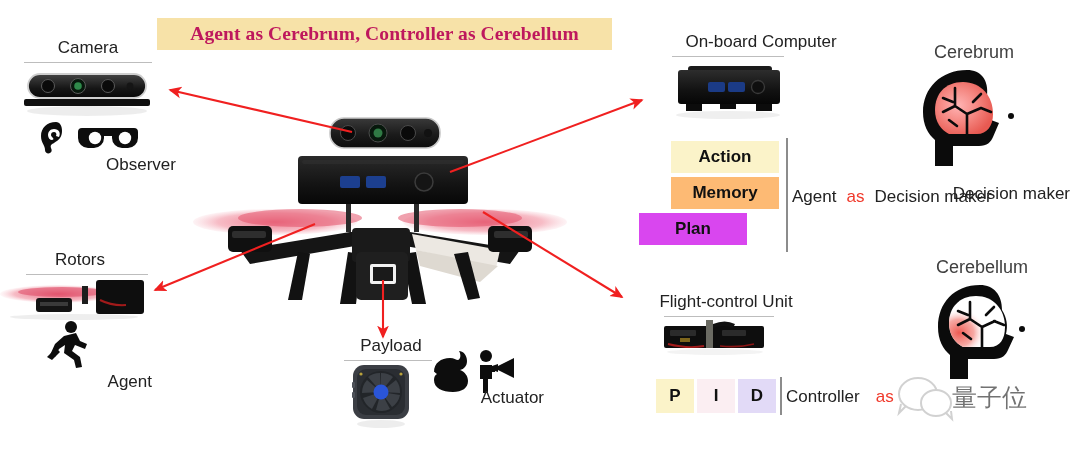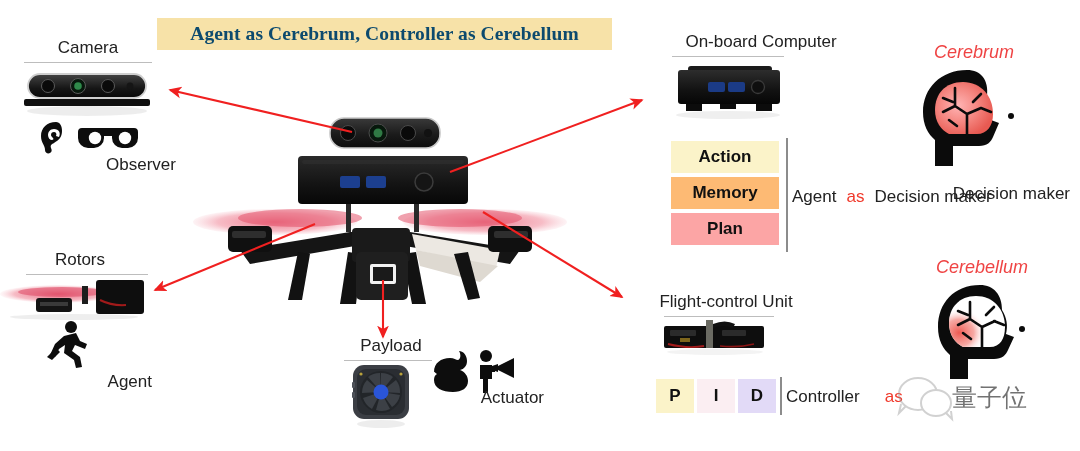--- a/index.html
+++ b/index.html
@@ -4,21 +4,21 @@
 <style>
   html,body{margin:0;padding:0;background:#fff;}
   body{width:1080px;height:451px;position:relative;overflow:hidden;
        font-family:"Liberation Sans","DejaVu Sans",sans-serif;color:#1a1a1a;}
   .abs{position:absolute;}
 
   
   #title-banner{left:157px;top:18px;width:455px;height:32px;background:#f7e2a8;
     display:flex;align-items:center;justify-content:center;}
   #title-text{font-family:"Liberation Serif","DejaVu Serif",serif;font-weight:bold;
-    font-size:19.5px;color:#0c4a6e;letter-spacing:.1px;white-space:nowrap;}
+    font-size:19.5px;color:#be185d;letter-spacing:.1px;white-space:nowrap;}
 
   
   .sec-head{font-size:17px;color:#222;text-align:center;white-space:nowrap;}
   .rule{height:1px;background:#bdbdbd;}
   .cap{font-size:17px;color:#222;text-align:right;white-space:nowrap;}
 
   
   #camera-head{left:0px;top:38px;width:176px;}
   #camera-rule{left:24px;top:62px;width:128px;}
   #camera-photo{left:16px;top:68px;width:142px;height:52px;}
@@ -42,44 +42,44 @@
   
   #obc-head{left:675px;top:32px;width:172px;}
   #obc-rule{left:672px;top:56px;width:112px;}
   #obc-photo{left:666px;top:60px;width:124px;height:62px;}
 
   
   .stack-box{width:108px;height:32px;display:flex;align-items:center;justify-content:center;
     font-weight:bold;font-size:17px;color:#111;}
   #box-action{left:671px;top:141px;background:#fbf3c9;}
   #box-memory{left:671px;top:177px;background:#fdba74;}
-  #box-plan{left:671px;top:213px;background:#fca5a5;}
+  #box-plan{left:639px;top:213px;background:#d946ef;}
   #agent-divider{left:786px;top:138px;width:2px;height:114px;background:#8c8c8c;}
   #agent-row{left:792px;top:186px;width:284px;height:22px;
     display:flex;align-items:center;gap:10px;font-size:17px;color:#222;white-space:nowrap;}
   #agent-row .as{color:#f0392b;}
 
   
   #fcu-head{left:642px;top:292px;width:168px;}
   #fcu-rule{left:664px;top:316px;width:110px;}
   #fcu-photo{left:660px;top:318px;width:110px;height:38px;}
 
   
   .pid-box{width:38px;height:34px;display:flex;align-items:center;justify-content:center;
     font-weight:bold;font-size:17px;color:#111;}
   #pid-p{left:656px;top:379px;background:#fbf3c9;}
   #pid-i{left:697px;top:379px;background:#fbeef2;}
   #pid-d{left:738px;top:379px;background:#e2daf7;}
   #pid-divider{left:780px;top:377px;width:2px;height:38px;background:#8c8c8c;}
   #ctrl-row{left:786px;top:386px;width:292px;height:22px;
-    display:flex;align-items:center;gap:25px;font-size:17px;color:#222;white-space:nowrap;}
+    display:flex;align-items:center;gap:16px;font-size:17px;color:#222;white-space:nowrap;}
   #ctrl-row .as{color:#f0392b;}
 
   
-  .brain-title{font-size:18px;color:#ef4444;text-align:center;white-space:nowrap;font-style:italic;}
+  .brain-title{font-size:18px;color:#404040;text-align:center;white-space:nowrap;}
   #cerebrum-title{left:884px;top:42px;width:180px;}
   #cerebrum-head{left:915px;top:68px;width:112px;height:100px;}
   #decision-cap{left:878px;top:184px;width:192px;}
   #cerebellum-title{left:884px;top:257px;width:196px;}
   #cerebellum-head{left:930px;top:283px;width:108px;height:96px;}
 
   
   #arrows{left:0;top:0;width:1080px;height:451px;pointer-events:none;}
 
   

